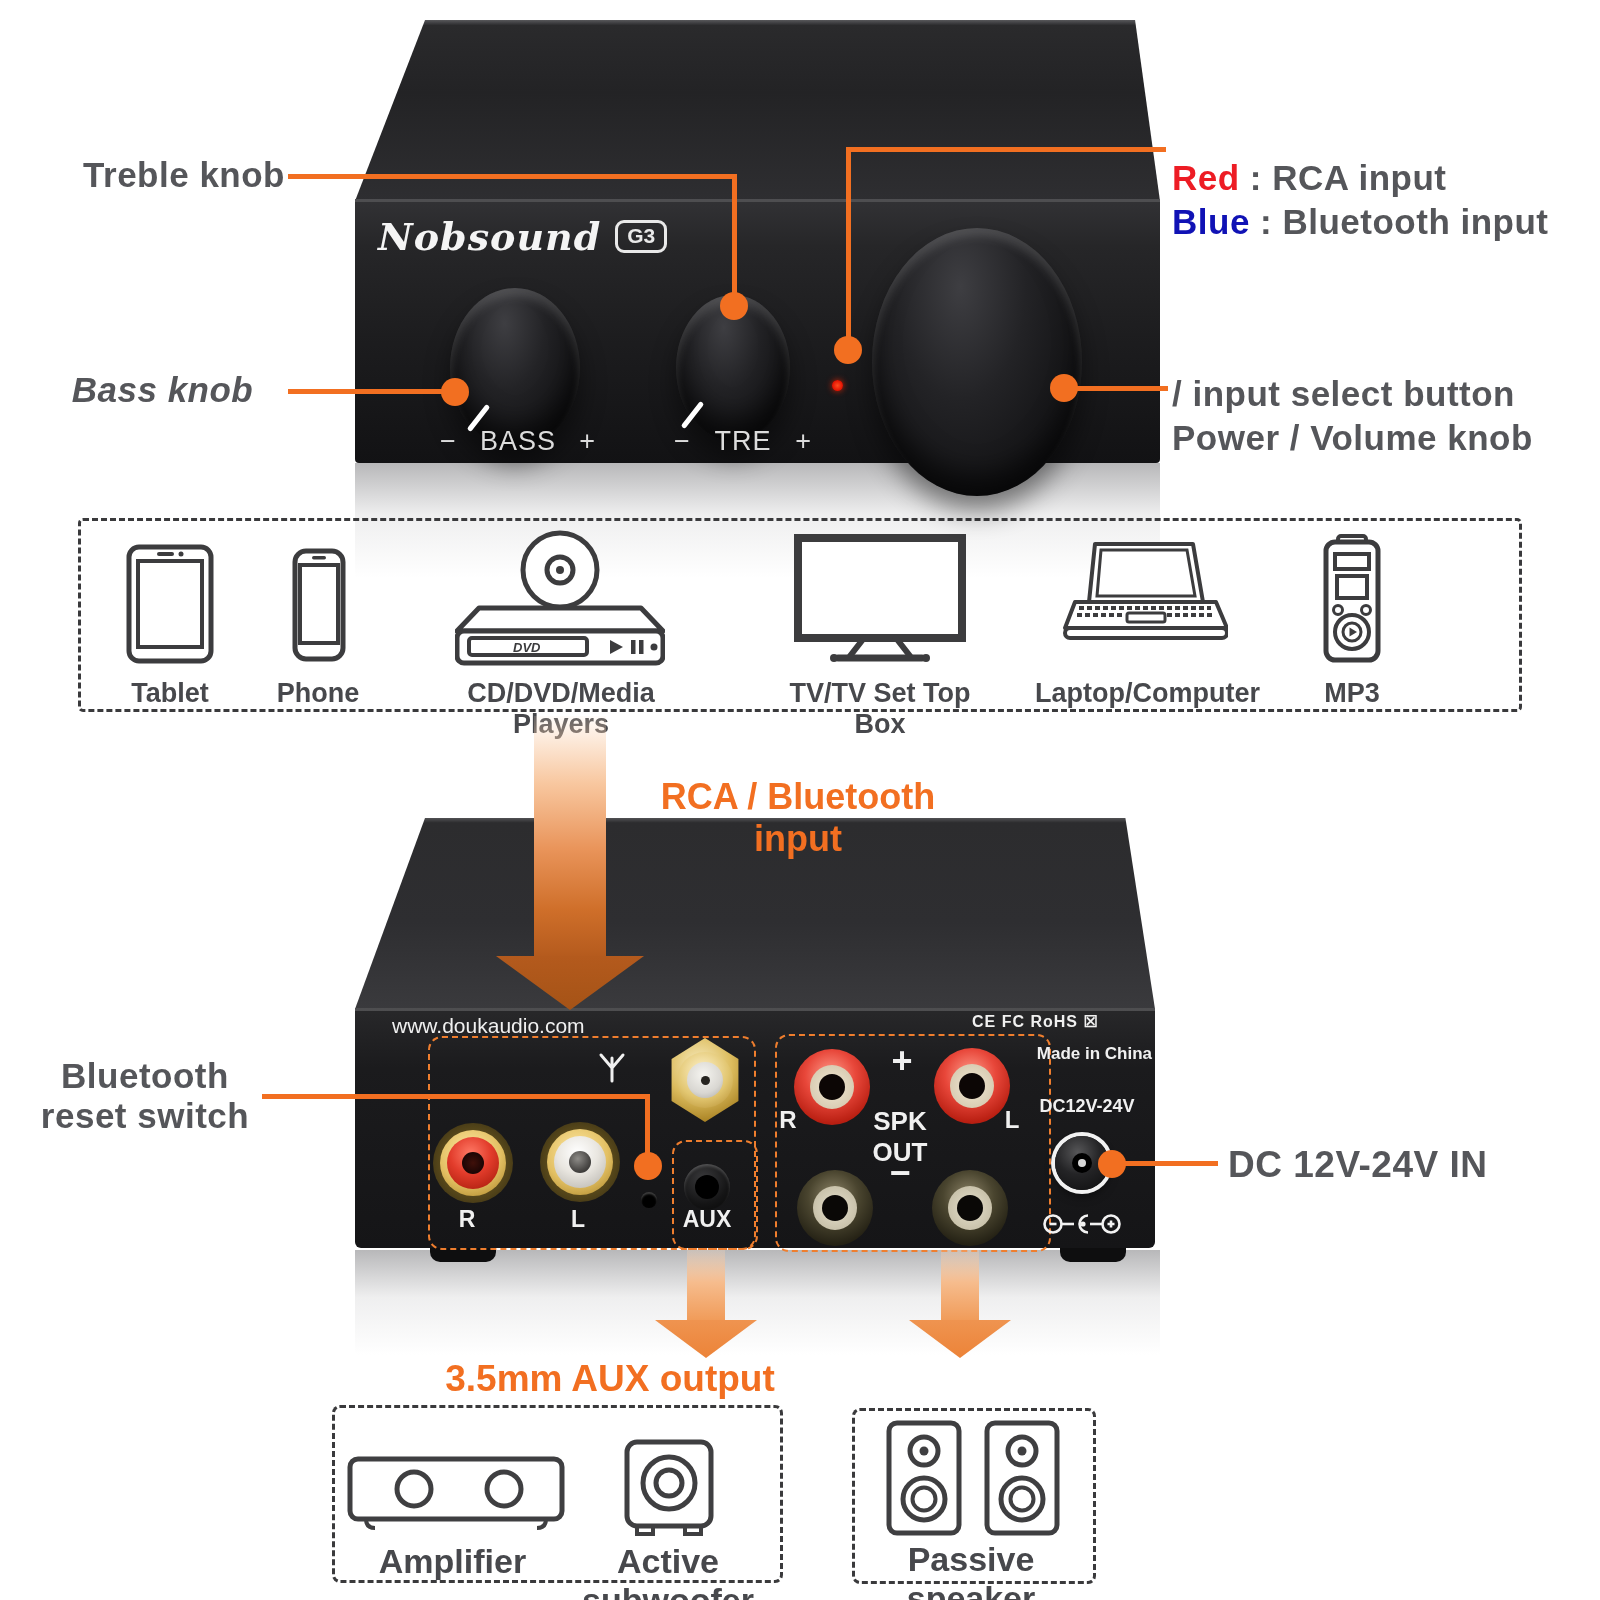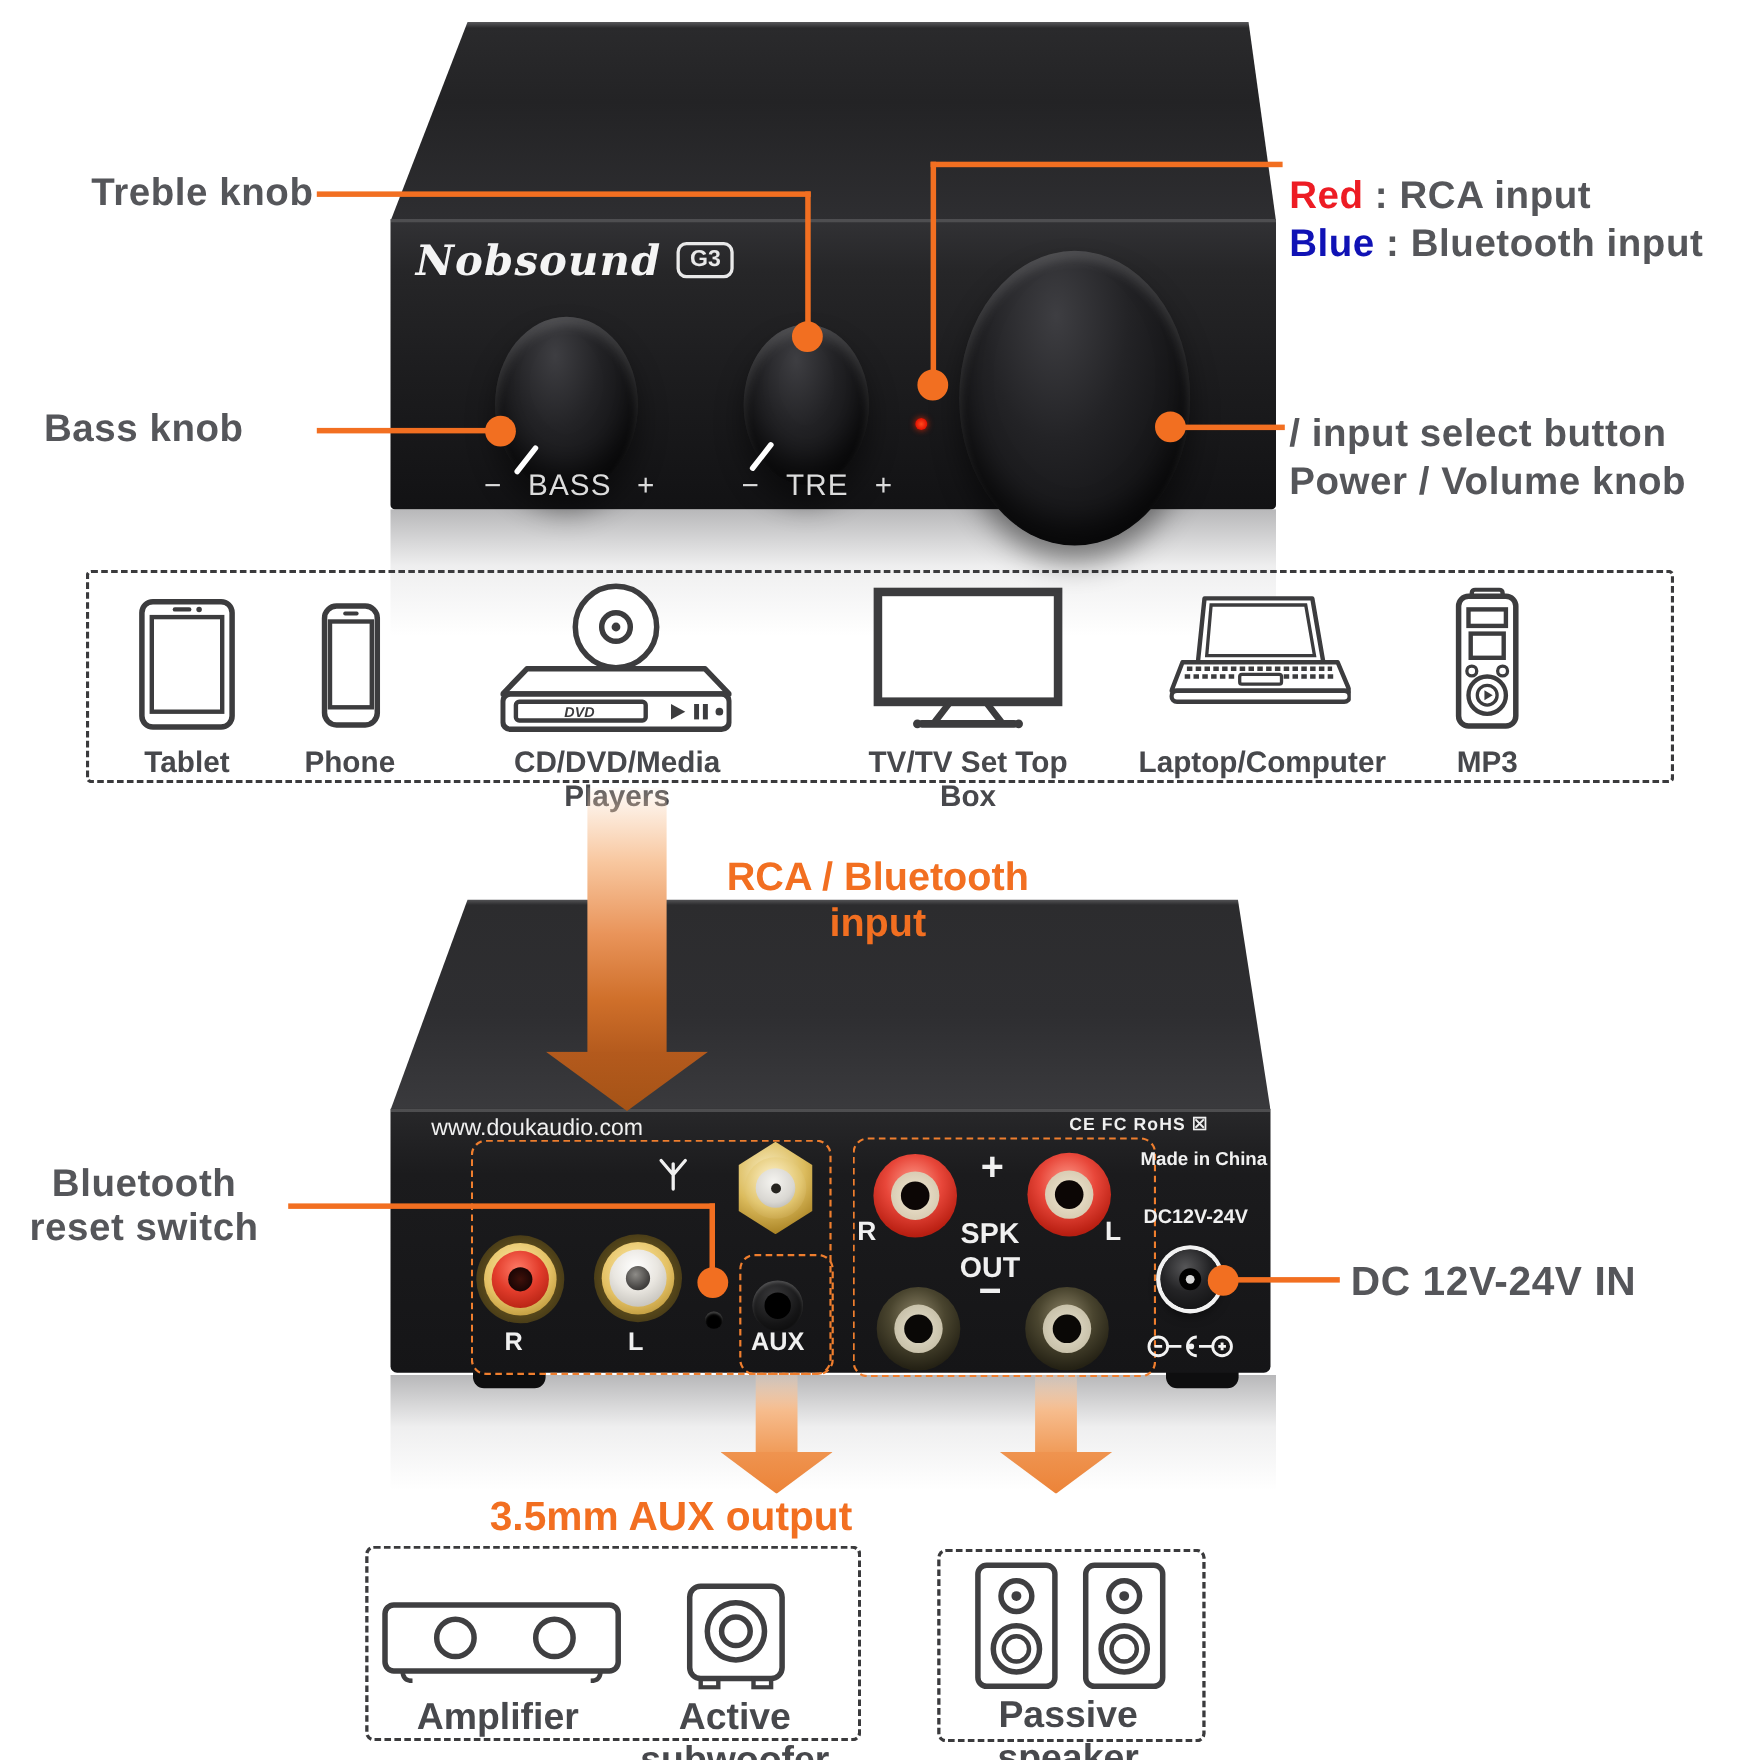--- a/index.html
+++ b/index.html
@@ -101,21 +101,21 @@
     <span>+</span>
   </div>
 
   <div class="abs reflect" style="top:463px;height:115px;"></div>
 
   <div class="abs co-text" style="left:40px;top:155px;width:245px;text-align:right;">Treble knob</div>
   <div class="abs co-line" style="left:288px;top:174px;width:449px;height:5px;"></div>
   <div class="abs co-line" style="left:732px;top:174px;width:5px;height:132px;"></div>
   <div class="abs co-dot" style="left:720px;top:292px;"></div>
 
-  <div class="abs co-text" style="left:40px;top:370px;width:245px;text-align:left;">Bass knob</div>
+  <div class="abs co-text" style="left:40px;top:370px;width:245px;text-align:center;font-style:italic;">Bass knob</div>
   <div class="abs co-line" style="left:288px;top:389px;width:158px;height:5px;"></div>
   <div class="abs co-dot" style="left:441px;top:378px;"></div>
 
   <div class="abs co-line" style="left:846px;top:147px;width:320px;height:5px;"></div>
   <div class="abs co-line" style="left:846px;top:147px;width:5px;height:198px;"></div>
   <div class="abs co-dot" style="left:834px;top:336px;"></div>
   <div class="abs co-text" style="left:1172px;top:158px;">
     <span class="word-red">Red</span><span> : RCA input</span>
   </div>
   <div class="abs co-text" style="left:1172px;top:202px;">
@@ -301,21 +301,21 @@
       <path d="M7.5 14 L14.5 14"></path>
       <path d="M19.5 14 L32 14"></path>
       <path d="M46 5.5 A8.5 8.5 0 1 0 46 22.5"></path>
       <circle cx="41" cy="14" r="2.6" fill="#f2f2f2" stroke="none"></circle>
       <path d="M48 14 L60 14"></path>
       <circle cx="69" cy="14" r="8.5"></circle>
       <path d="M65.5 14 L72.5 14 M69 10.5 L69 17.5"></path>
     </svg>
   </div>
 
-  <div class="abs co-text" style="left:16px;top:1056px;width:230px;text-align:center;line-height:40px;">
+  <div class="abs co-text" style="left:30px;top:1056px;width:230px;text-align:center;line-height:40px;">
     <div>Bluetooth</div>
     <div>reset switch</div>
   </div>
   <div class="abs co-line" style="left:262px;top:1094px;width:388px;height:5px;"></div>
   <div class="abs co-line" style="left:645px;top:1094px;width:5px;height:64px;"></div>
   <div class="abs co-dot" style="left:634px;top:1152px;"></div>
 
   <div class="abs co-dot" style="left:1098px;top:1150px;"></div>
   <div class="abs co-line" style="left:1112px;top:1161px;width:106px;height:5px;"></div>
   <div class="abs co-text" style="left:1228px;top:1144px;font-size:37px;">DC 12V-24V IN</div>

